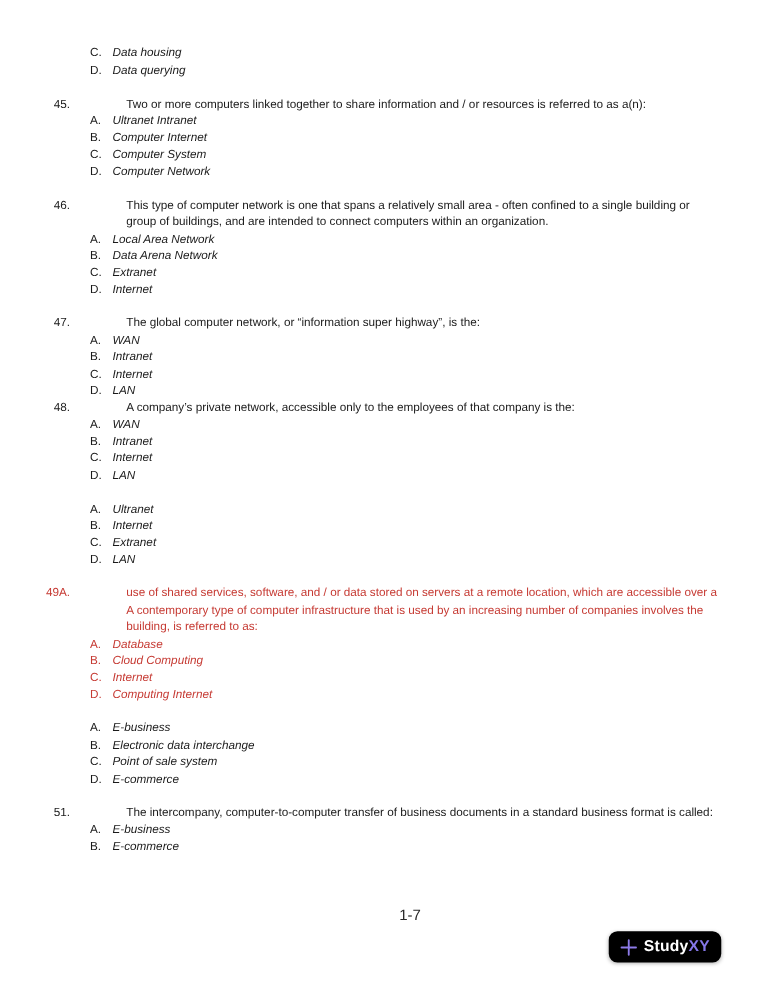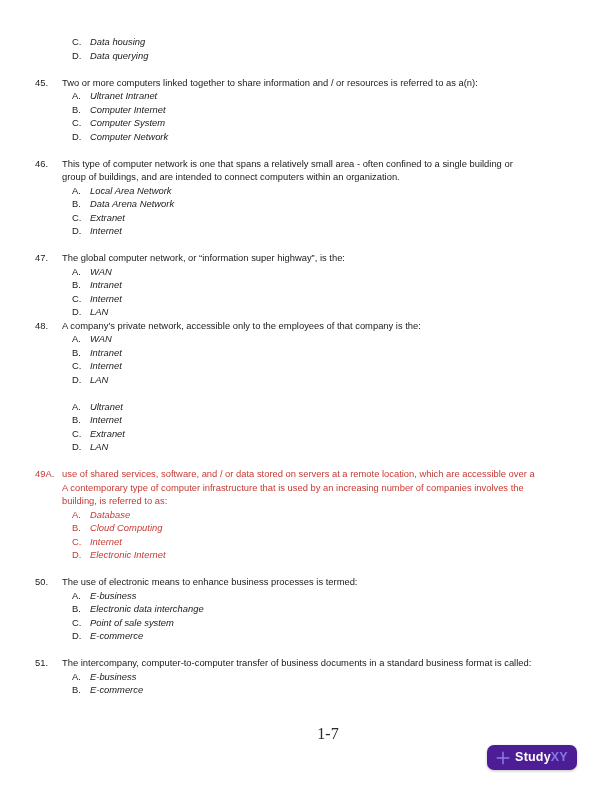--- a/index.html
+++ b/index.html
@@ -14,47 +14,48 @@
     overflow: hidden;
   }
   .content { padding: 35px 28px 0 35px; }
   .q { margin-bottom: 13.5px; }
   .q.tight { margin-bottom: 0; }
   .q.red { color: #c63a33; }
   .qhead { display: flex; }
   .qnum {
     flex: none;
     width: 21px;
+    text-align: right;
     margin-right: 6px;
     line-height: 13.5px;
   }
-  .qlines { flex: 1; min-width: 0; }
+  .qlines { flex: 1; min-width: 0; margin-left: 39px; }
   .qline { line-height: 13.5px; white-space: nowrap; }
   .opts { }
   .opt { display: flex; padding-left: 37px; }
   .ol { flex: none; width: 18px; line-height: 13.5px; }
   .ot { line-height: 13.5px; white-space: nowrap; font-style: italic; }
   .pagenum {
     position: absolute;
     top: 725px;
     left: 0;
     right: 0;
     text-align: center;
-    font-family: Liberation Serif, serif;
-    font-size: 16px;
+    font-family: Liberation Sans, sans-serif;
+    font-size: 12px;
     color: #2a2a2a;
     margin-left: 44px;
   }
   .brand {
     position: absolute;
     left: 487px;
     top: 745px;
     width: 90px;
     height: 25px;
-    background: #4c1d95;
+    background: #000000;
     border-radius: 7px;
     display: flex;
     align-items: center;
     justify-content: center;
     gap: 5px;
     box-shadow: 0 1px 3px rgba(0,0,0,0.25);
   }
   .brand .plus-wrap { display: flex; align-items: center; }
   .brand .name {
     font-size: 12.5px;
@@ -231,32 +232,26 @@
         <div class="opt">
           <span class="ol">B.</span>
           <span class="ot">Cloud Computing</span>
         </div>
         <div class="opt">
           <span class="ol">C.</span>
           <span class="ot">Internet</span>
         </div>
         <div class="opt">
           <span class="ol">D.</span>
-          <span class="ot">Electronic Internet</span>
-        </div>
-      </div>
-    </section>
-
-    <section class="q">
-      <div class="qhead">
-        <span class="qnum">50.</span>
-        <div class="qlines">
-          <div class="qline">The use of electronic means to enhance business processes is termed:</div>
-        </div>
-      </div>
+          <span class="ot">Computing Internet</span>
+        </div>
+      </div>
+    </section>
+
+    <section class="q">
       <div class="opts">
         <div class="opt">
           <span class="ol">A.</span>
           <span class="ot">E-business</span>
         </div>
         <div class="opt">
           <span class="ol">B.</span>
           <span class="ot">Electronic data interchange</span>
         </div>
         <div class="opt">

